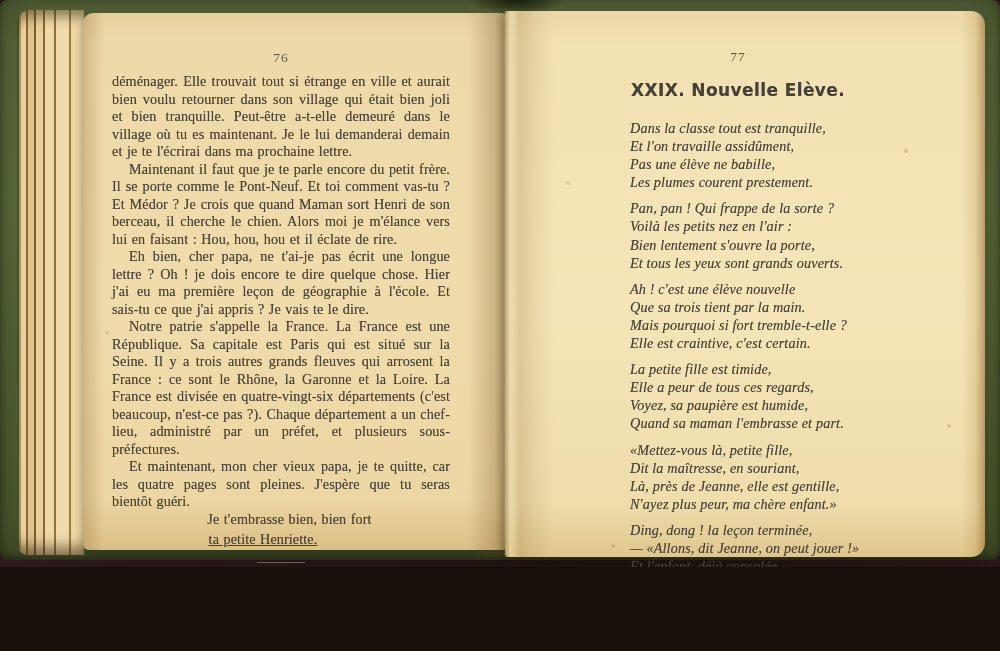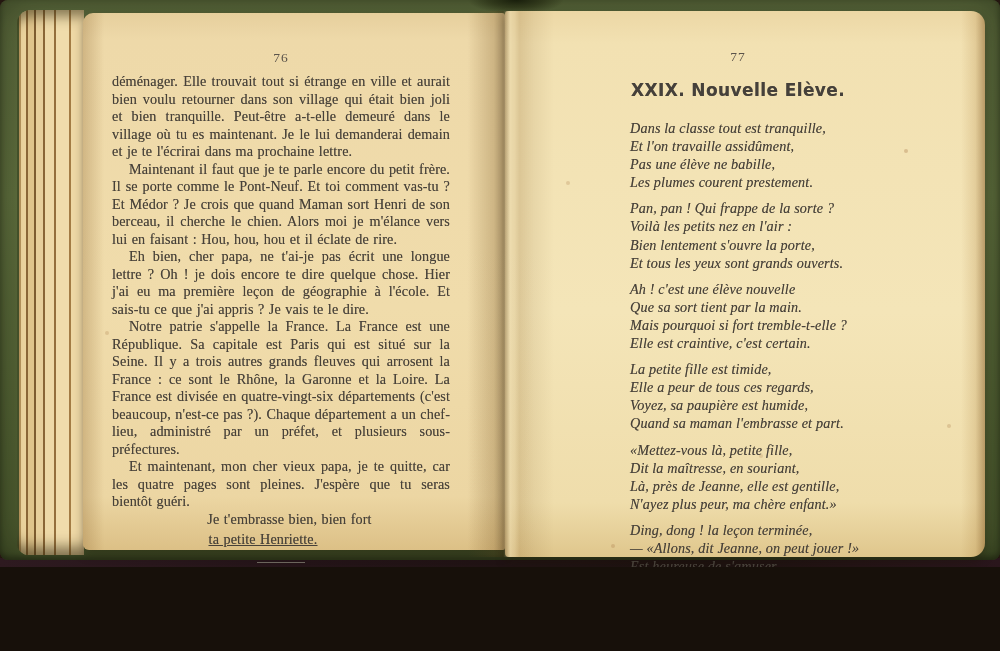--- a/index.html
+++ b/index.html
@@ -162,36 +162,37 @@
           <div class="vline">Les plumes courent prestement.</div>
         </div>
         <div class="stanza">
           <div class="vline">Pan, pan ! Qui frappe de la sorte ?</div>
           <div class="vline">Voilà les petits nez en l'air :</div>
           <div class="vline">Bien lentement s'ouvre la porte,</div>
           <div class="vline">Et tous les yeux sont grands ouverts.</div>
         </div>
         <div class="stanza">
           <div class="vline">Ah ! c'est une élève nouvelle</div>
-          <div class="vline">Que sa sort tient par la main.</div>
+          <div class="vline">Que sa trois tient par la main.</div>
           <div class="vline">Mais pourquoi si fort tremble-t-elle ?</div>
           <div class="vline">Elle est craintive, c'est certain.</div>
         </div>
         <div class="stanza">
           <div class="vline">La petite fille est timide,</div>
           <div class="vline">Elle a peur de tous ces regards,</div>
           <div class="vline">Voyez, sa paupière est humide,</div>
           <div class="vline">Quand sa maman l'embrasse et part.</div>
         </div>
         <div class="stanza">
           <div class="vline">«Mettez-vous là, petite fille,</div>
           <div class="vline">Dit la maîtresse, en souriant,</div>
           <div class="vline">Là, près de Jeanne, elle est gentille,</div>
           <div class="vline">N'ayez plus peur, ma chère enfant.»</div>
         </div>
         <div class="stanza">
           <div class="vline">Ding, dong ! la leçon terminée,</div>
           <div class="vline">— «Allons, dit Jeanne, on peut jouer !»</div>
+          <div class="vline">Et l'enfant, déjà consolée,</div>
           <div class="vline">Est heureuse de s'amuser.</div>
         </div>
       </div>
   </div>
 </div>
 
 </body></html>

